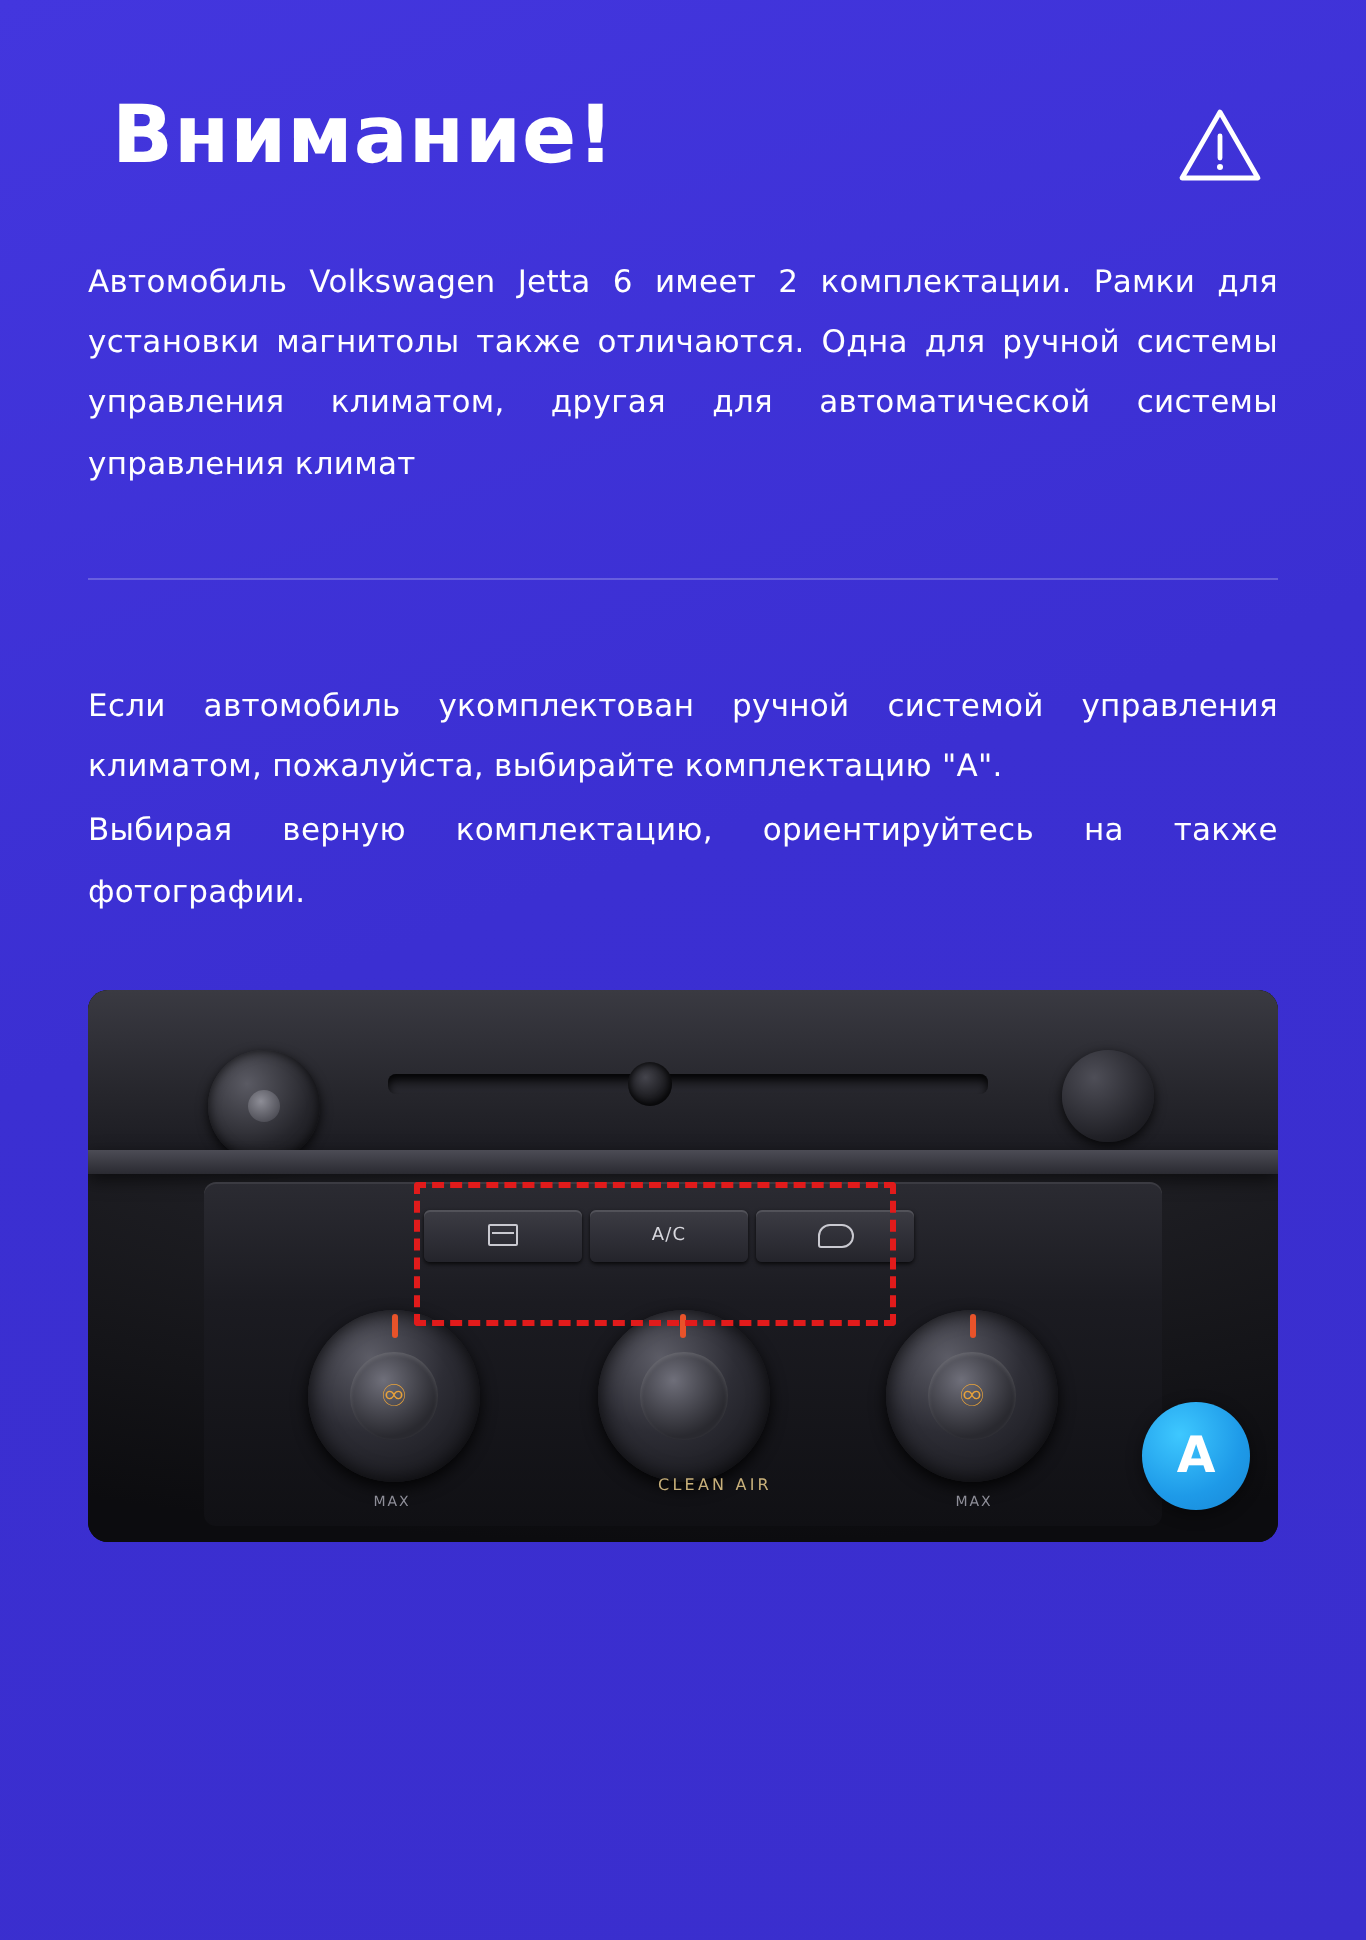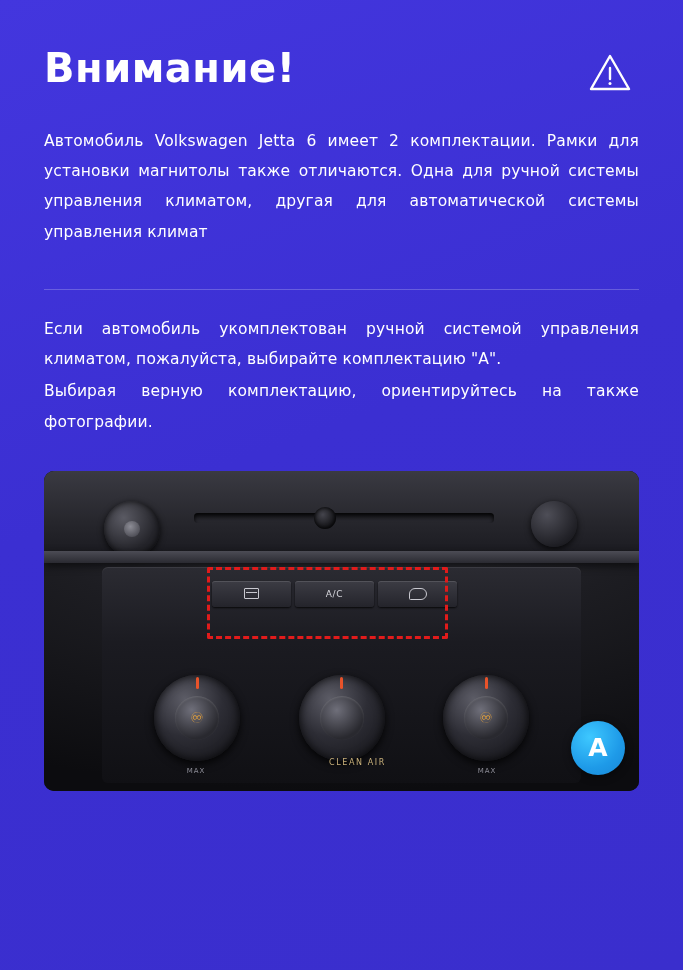--- a/index.html
+++ b/index.html
@@ -26,21 +26,21 @@
   .header-row {
     display: flex;
     align-items: flex-start;
     justify-content: space-between;
   }
   .title {
     font-size: 40px;
     font-weight: bold;
     letter-spacing: 0.5px;
     line-height: 1.1;
-    margin: 6px 0 0 0;
+    margin: 6px 0 0 12px;
     font-family: "DejaVu Sans", "Liberation Sans", sans-serif;
   }
   .warn-icon {
     margin-top: 10px;
     margin-right: 6px;
   }
   .paragraph {
     font-size: 15.5px;
     line-height: 1.95;
     text-align: justify;
@@ -50,27 +50,27 @@
   }
   .paragraph.p-first {
     margin-top: 26px;
   }
   .divider {
     height: 1px;
     background: rgba(255,255,255,0.22);
     margin: 42px 0 0 0;
   }
   .paragraph.p-second {
-    margin-top: 24px;
+    margin-top: 48px;
   }
   .photo-wrap {
     position: relative;
     margin-top: 34px;
     width: 595px;
-    height: 320px;
+    height: 276px;
     border-radius: 10px;
     overflow: hidden;
     background: #0d0d10;
   }
   
   .dash {
     position: absolute;
     inset: 0;
     background:
       radial-gradient(120% 90% at 50% 10%, #33333a 0%, #1d1d22 45%, #0c0c0f 100%);

